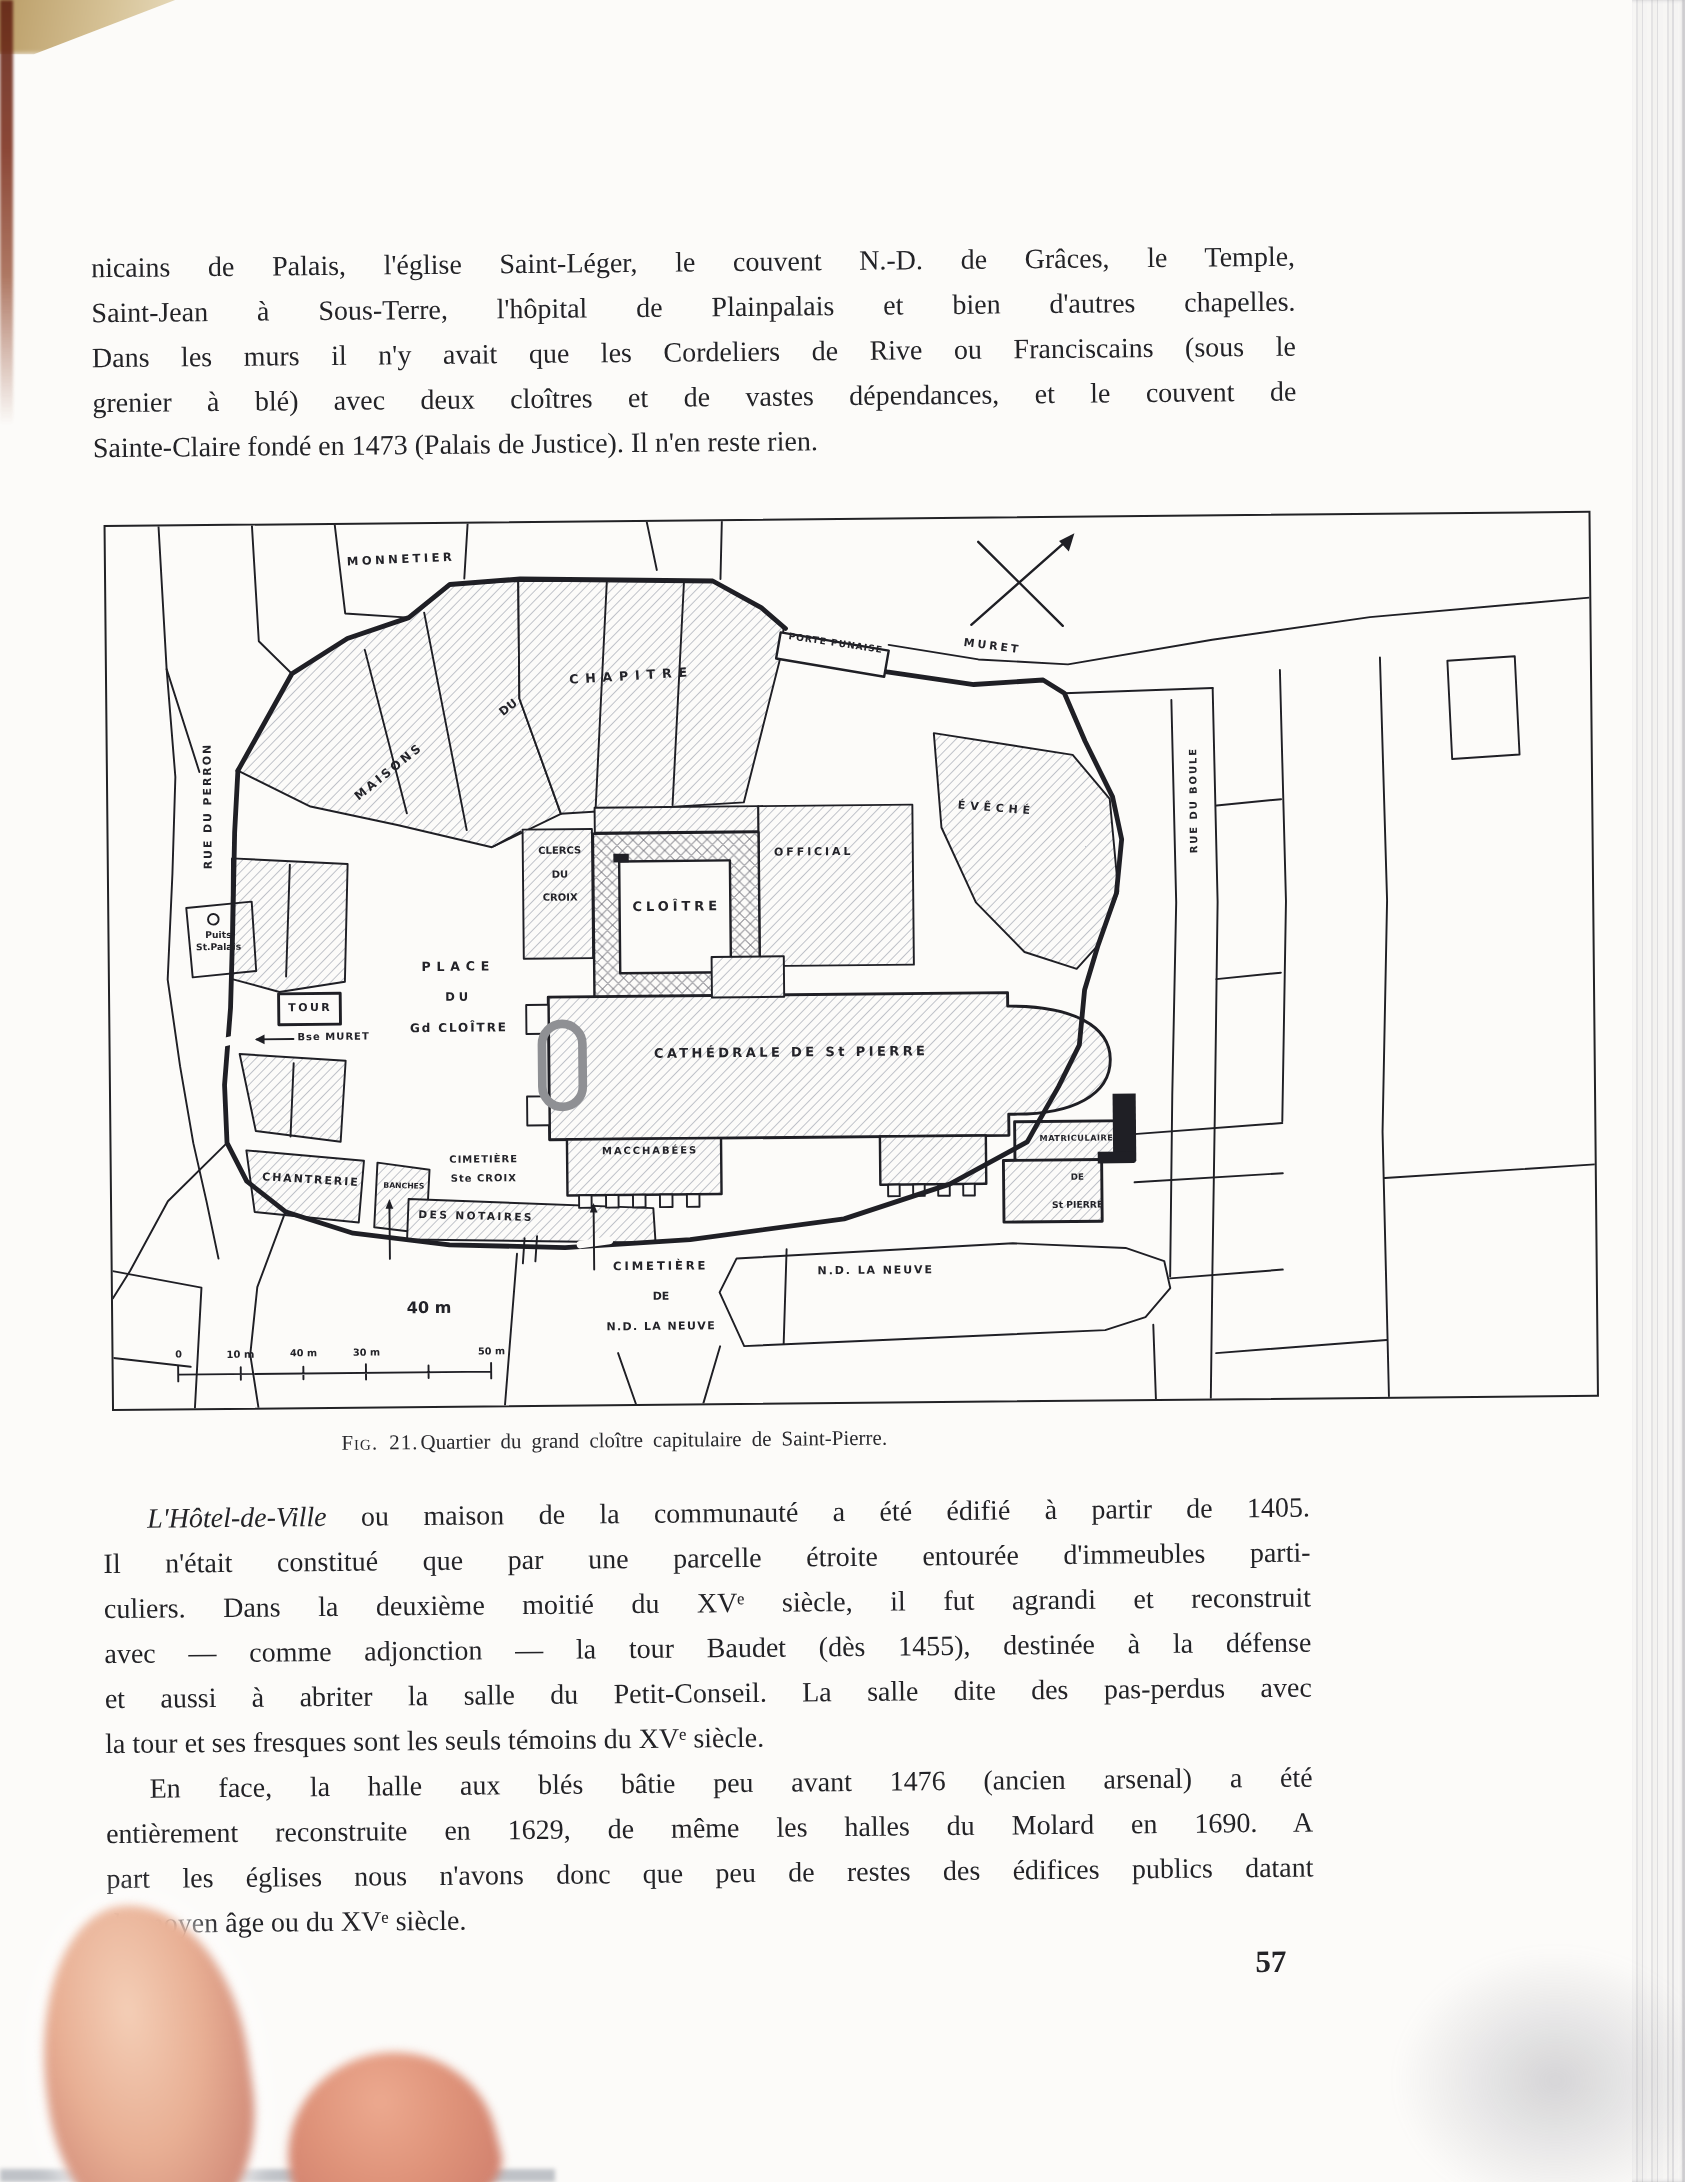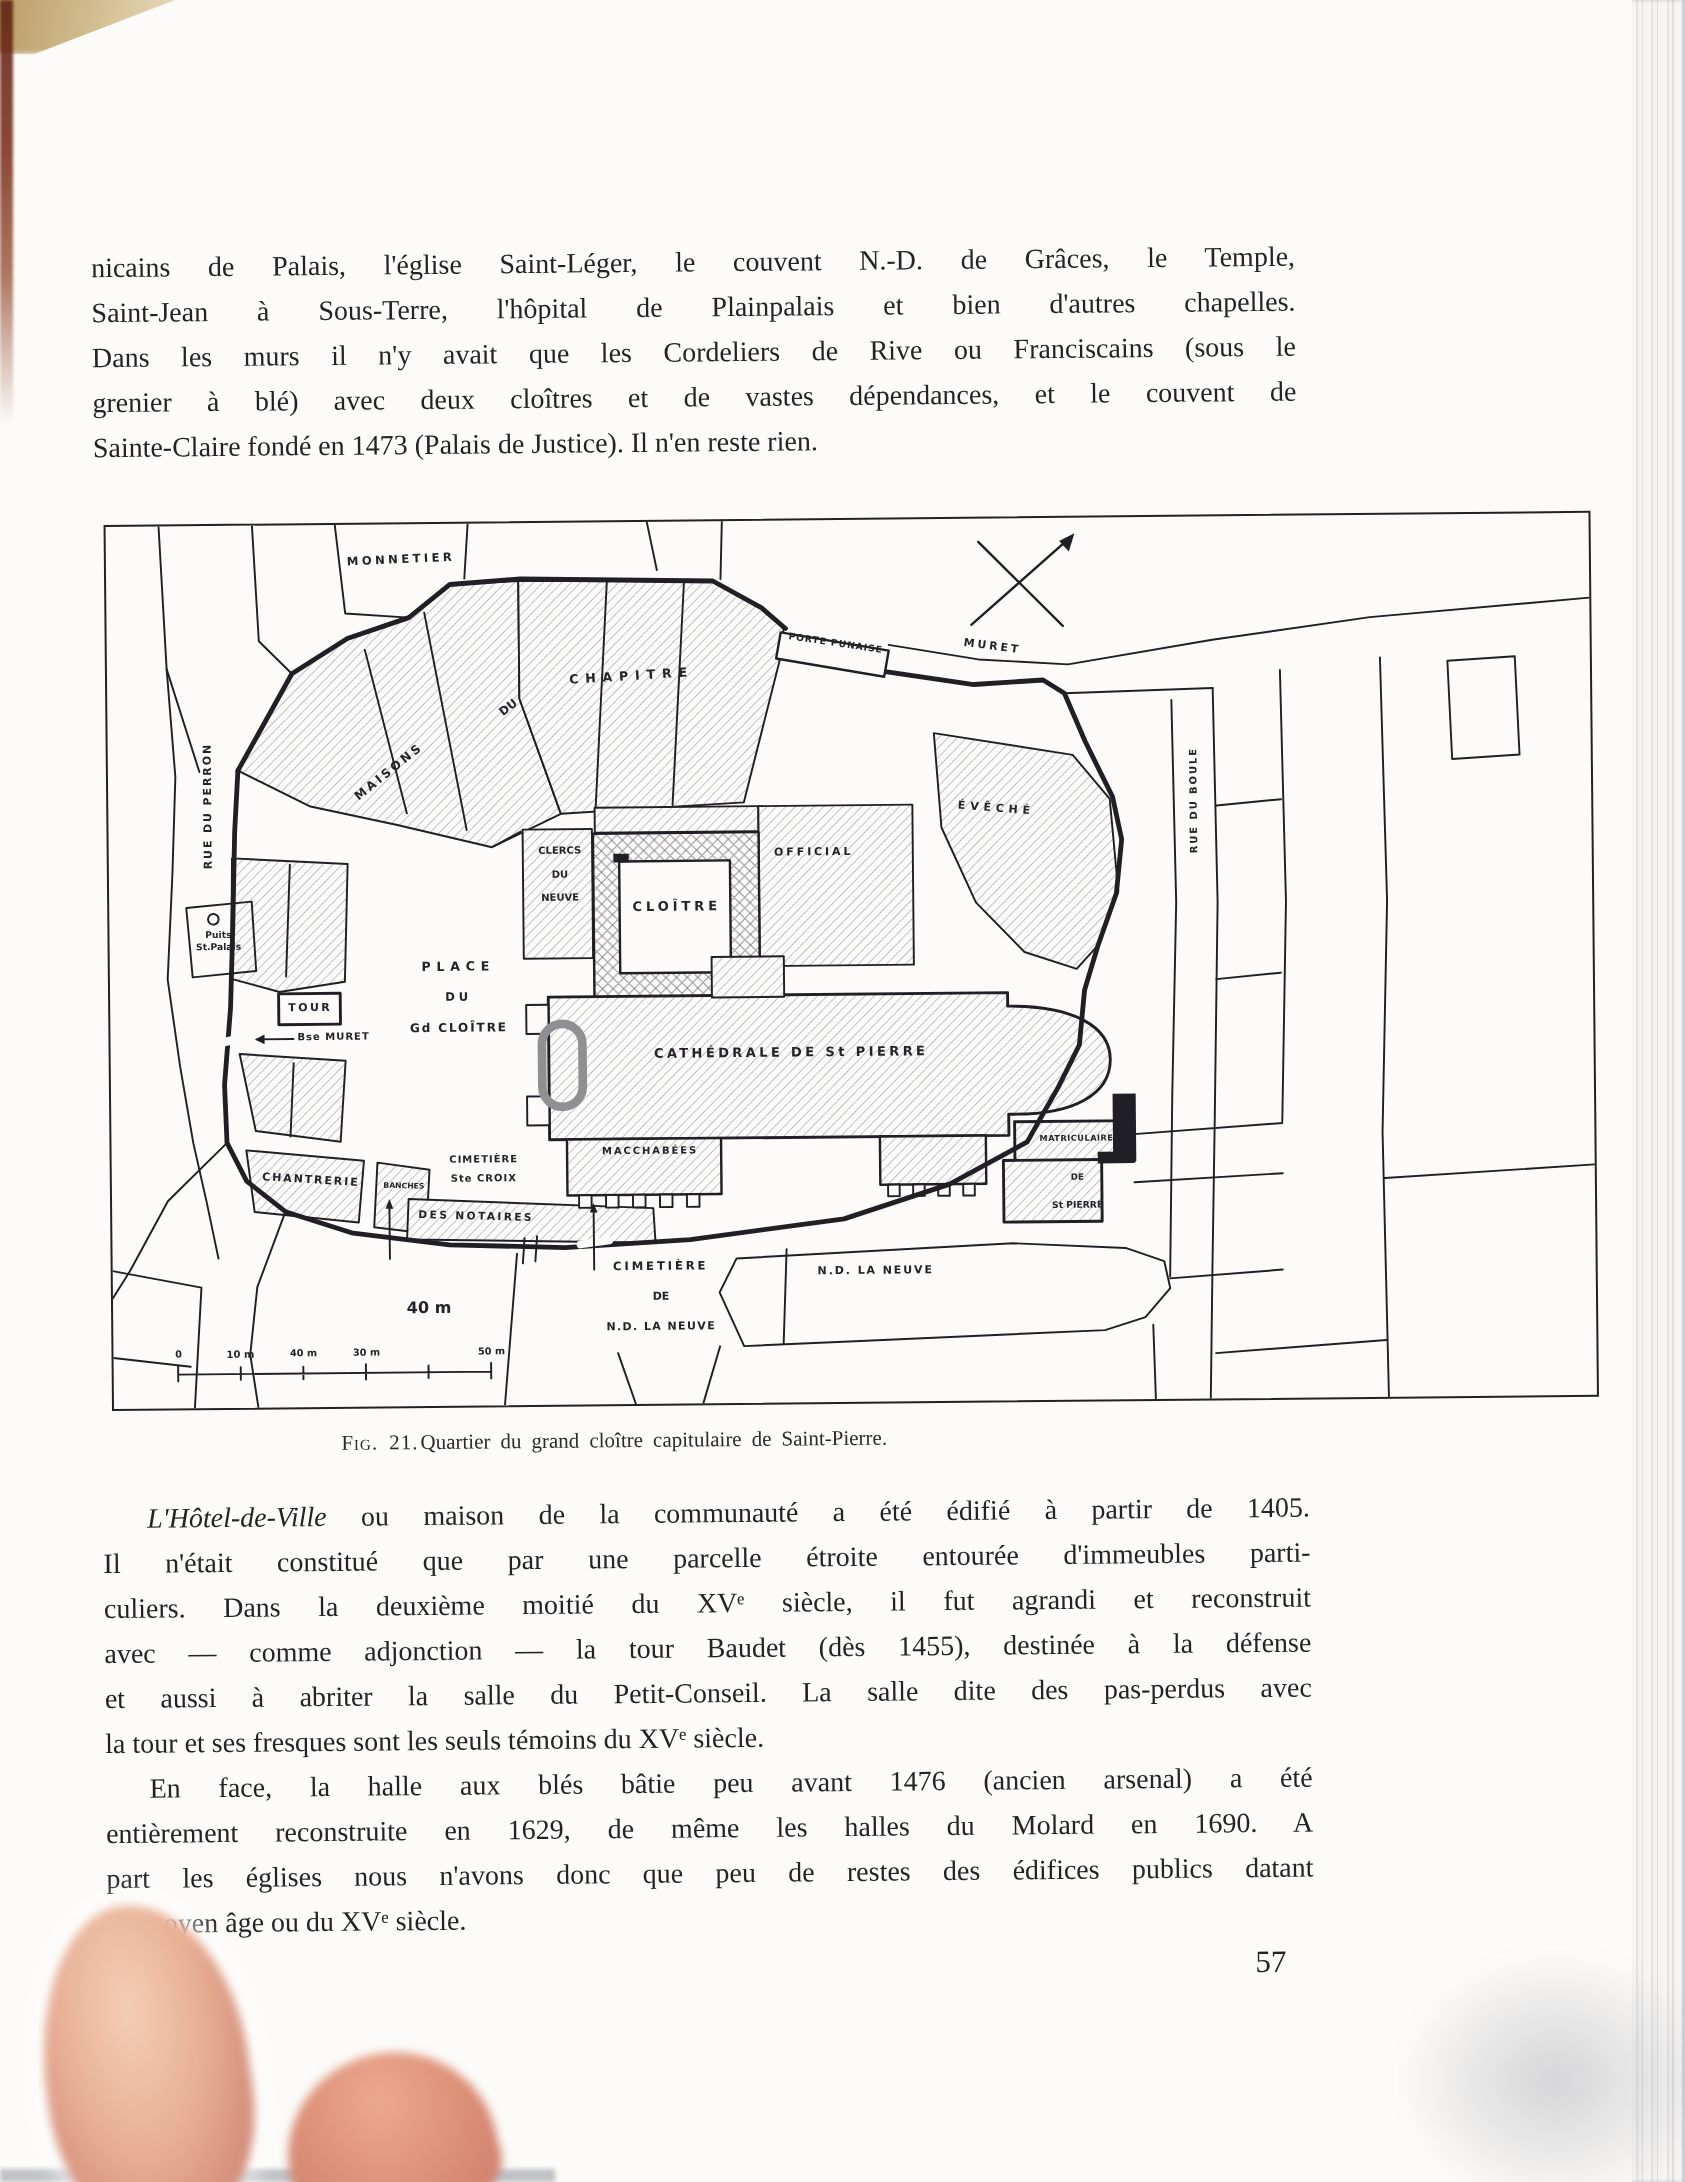--- a/index.html
+++ b/index.html
@@ -6,21 +6,21 @@
   #page{position:relative;width:1686px;height:2182px;background:#fcfbf9;overflow:hidden;
         font-family:"Liberation Serif","DejaVu Serif",serif;color:#232327;}
   #content{position:absolute;inset:0;transform:rotate(-0.55deg);transform-origin:50% 50%;}
   .para{position:absolute;}
   .bline{height:45px;font-size:28px;line-height:45px;white-space:normal;}
   .jline{text-align:justify;text-align-last:justify;}
   .indent{padding-left:44px;}
   .it{font-style:italic;}
   #caption{position:absolute;left:338px;top:1426px;width:734px;font-size:21px;word-spacing:4.8px;color:#2a2a2e;}
   .capl{font-variant:small-caps;letter-spacing:1px;margin-right:2px;}
-  #pagenum{position:absolute;left:1247px;top:1948px;font-size:31px;font-weight:400;}
+  #pagenum{position:absolute;left:1247px;top:1948px;font-size:31px;font-weight:700;}
   
   #figure{position:absolute;left:109px;top:518px;width:1487px;height:886px;border:2.9px solid #222226;box-sizing:border-box;background:#fcfbf9;}
   #figure svg{position:absolute;left:0;top:0;width:100%;height:100%;}
   .ml{position:absolute;font-family:"DejaVu Sans",sans-serif;font-weight:700;color:#232329;
       text-align:center;line-height:1.1;transform-origin:50% 50%;white-space:nowrap;}
   
   .corner-tan{position:absolute;left:-7.7px;top:-9.7px;width:208px;height:64px;
       background:linear-gradient(100deg,#b89a63,#d6c296 55%,#ece2c8);
       clip-path:polygon(0 0,100% 0,20% 100%,0 100%);filter:blur(2.9px);}
   .spine{position:absolute;left:0;top:0;width:12.6px;height:425px;
@@ -160,21 +160,21 @@
       <div class="ml" style="left:678px;top:118px;width:102px;font-size:9.2px;letter-spacing:1px;transform:rotate(9deg);">PORTE PUNAISE</div>
       <div class="ml" style="left:846px;top:122px;width:79px;font-size:11px;letter-spacing:2.9px;transform:rotate(8deg);">MURET</div>
       <div class="ml" style="left:433px;top:147px;width:183px;font-size:12.6px;letter-spacing:6.8px;transform:rotate(-3deg);">CHAPITRE</div>
       <div class="ml" style="left:377px;top:178px;width:48px;font-size:11.6px;transform:rotate(-38deg);">DU</div>
       <div class="ml" style="left:218px;top:241px;width:126px;font-size:12px;letter-spacing:2.9px;transform:rotate(-38deg);">MAISONS</div>
       <div class="ml" style="left:18.3px;top:274px;width:164px;font-size:11px;letter-spacing:1.9px;transform:rotate(-90deg);">RUE DU PERRON</div>
       <div class="ml" style="left:77px;top:404px;width:64px;font-size:9.2px;">Puits</div>
       <div class="ml" style="left:75px;top:416px;width:68px;font-size:9.2px;">St.Palais</div>
       <div class="ml" style="left:419px;top:322px;width:64px;font-size:10px;">CLERCS</div>
       <div class="ml" style="left:419px;top:346px;width:64px;font-size:10px;">DU</div>
-      <div class="ml" style="left:419px;top:369px;width:64px;font-size:10px;">NEUVE</div>
+      <div class="ml" style="left:419px;top:369px;width:64px;font-size:10px;">CROIX</div>
       <div class="ml" style="left:521px;top:378px;width:93px;font-size:13px;letter-spacing:3.9px;">CLOÎTRE</div>
       <div class="ml" style="left:655px;top:326px;width:100px;font-size:11px;letter-spacing:2.9px;">OFFICIAL</div>
       <div class="ml" style="left:838px;top:284px;width:100px;font-size:11px;letter-spacing:4.8px;transform:rotate(5deg);">ÉVÊCHÉ</div>
       <div class="ml" style="left:1008px;top:278px;width:154px;font-size:10px;letter-spacing:1.9px;transform:rotate(-90deg);">RUE DU BOULE</div>
       <div class="ml" style="left:281px;top:436px;width:135px;font-size:12.6px;letter-spacing:5.8px;">PLACE</div>
       <div class="ml" style="left:281px;top:467px;width:135px;font-size:11.6px;letter-spacing:3.9px;">DU</div>
       <div class="ml" style="left:281px;top:498px;width:135px;font-size:12px;letter-spacing:1.9px;">Gd CLOÎTRE</div>
       <div class="ml" style="left:174px;top:477px;width:52px;font-size:11px;letter-spacing:2.4px;">TOUR</div>
       <div class="ml" style="left:187px;top:506px;width:97px;font-size:10px;letter-spacing:1px;text-align:left;">Bse MURET</div>
       <div class="ml" style="left:521px;top:525px;width:319px;font-size:13px;letter-spacing:3.4px;">CATHÉDRALE DE St PIERRE</div>

